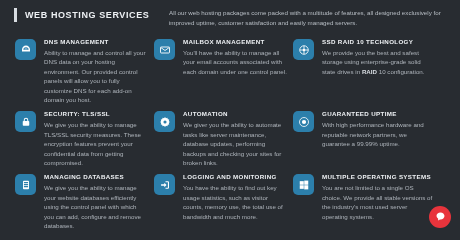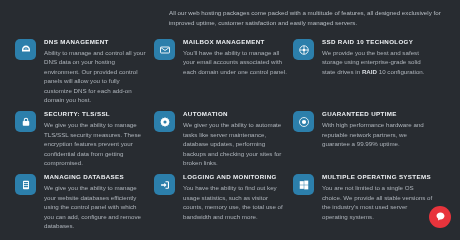--- a/index.html
+++ b/index.html
@@ -63,20 +63,24 @@
     display:flex;align-items:center;justify-content:center;
     cursor:pointer;
   }
 </style>
 </head>
 <body>
 
 <div class="page">
 
   <div class="header">
+    <div class="title-wrap">
+      <div class="accent-bar"></div>
+      <div class="page-title">WEB HOSTING SERVICES</div>
+    </div>
     <div class="intro">All our web hosting packages come packed with a multitude of features, all designed exclusively for improved uptime, customer satisfaction and easily managed servers.</div>
   </div>
 
   <div class="grid">
 
     <div class="card">
       <div class="icon-tile">
         <svg width="12" height="12" viewBox="0 0 24 24" fill="#ffffff">
           <path d="M12 3C7.6 3 4 6.6 4 11v4h16v-4c0-4.4-3.6-8-8-8zm-6 9c.2-3.1 2.8-5.6 6-5.6s5.8 2.5 6 5.6H6z"></path>
           <rect x="7" y="9" width="1.6" height="4" rx=".6"></rect>

